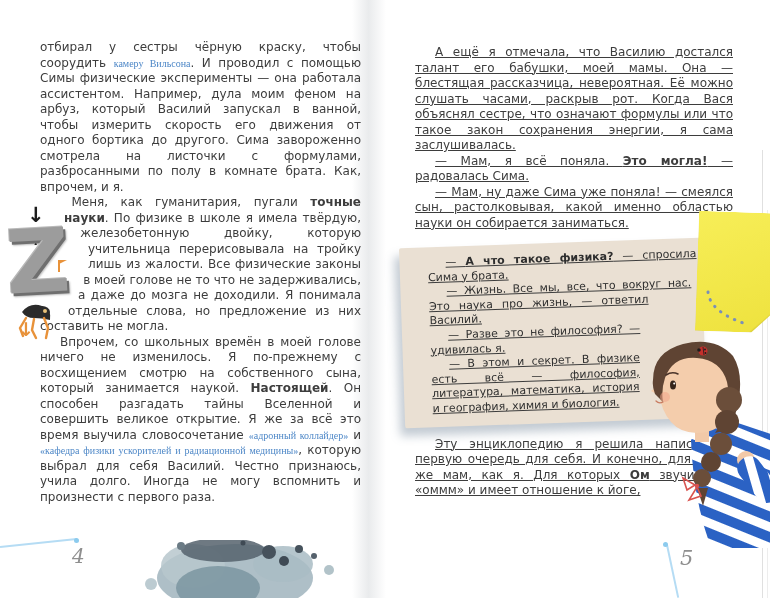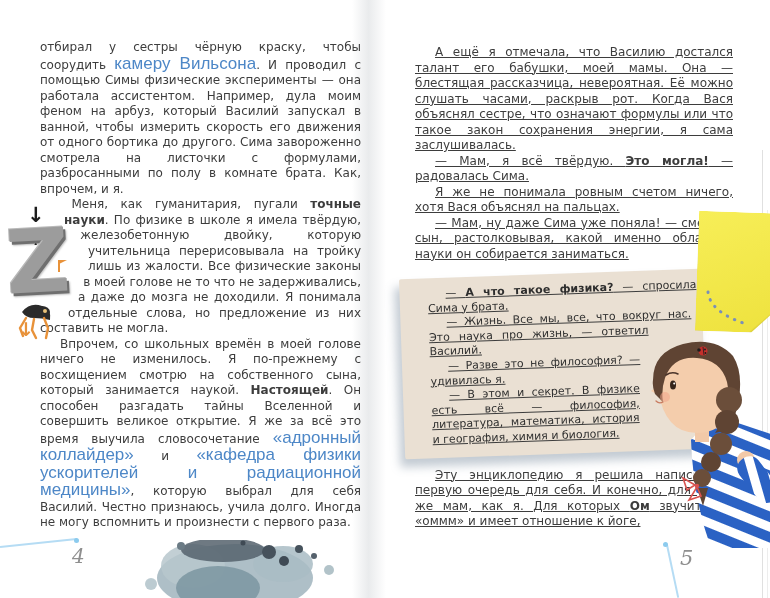--- a/index.html
+++ b/index.html
@@ -12,22 +12,22 @@
   .page-text {
     position:absolute; font-size:12px; line-height:15.5px; color:#3d3d3d;
     text-align:justify; hyphens:auto;
   }
   #left-text  { left:40px;  top:40px; width:321px; }
   #right-text { left:415px; top:45px; width:318px;text-decoration:underline; }
   .para { text-indent:0; }
   .para.indent { text-indent:20px; }
   .seg-bold { font-weight:bold; }
   .seg-link {
-    color:#4d87c7; font-family:Liberation Sans, sans-serif;
-    font-size:17px;
+    color:#4d87c7; font-family:Liberation Serif, serif;
+    font-size:10px;
   }
   
   .float-z {
     float:left; width:60px; height:124px; margin-right:2px;
     shape-outside:polygon(0 0,3px 0,11px 15px,23px 30px,40px 46px,48px 62px,43px 78px,38px 93px,30px 107px,16px 117px,0 121px);
   }
   
   .quote-box {
     position:relative; margin:12px 0 14px -13px; width:302px;
     background:#eae0d3; border-radius:2px; transform:rotate(-2deg);
@@ -143,22 +143,21 @@
   <circle cx="120" cy="3" r="2.5" fill="#3f4a54"></circle>
 </svg>
 
 <div id="pointer-left" class="pointer-line"></div>
 <div id="dot-left" class="pointer-dot"></div>
 <div id="page-num-left" class="page-num">4</div>
 
 <div id="right-text" class="page-text">
   <div>
       <p class="para indent"><span>А ещё я отмечала, что Василию достался талант его бабушки, моей мамы. Она — блестящая рассказчица, невероятная. Её можно слушать часами, раскрыв рот. Когда Вася объяснял сестре, что означают формулы или что такое закон сохранения энергии, я сама заслушивалась.</span></p>
-      <p class="para indent"><span>— Мам, я всё твёрдую. </span><span class="seg-bold">Это могла!</span><span> — радовалась Сима.</span></p>
-      <p class="para indent"><span>Я же не понимала ровным счетом ничего, хотя Вася объяснял на пальцах.</span></p>
+      <p class="para indent"><span>— Мам, я всё поняла. </span><span class="seg-bold">Это могла!</span><span> — радовалась Сима.</span></p>
       <p class="para indent"><span>— Мам, ну даже Сима уже поняла! — смеялся сын, растолковывая, какой именно областью науки он собирается заниматься.</span></p>
     </div>
   <div class="quote-box">
     <div class="girl-spacer"></div>
     <div>
         <p class="para indent"><span>— </span><span class="seg-bold">А что такое физика?</span><span> — спросила Сима у брата.</span></p>
         <p class="para indent"><span>— Жизнь. Все мы, все, что вокруг нас. Это наука про жизнь, — ответил Василий.</span></p>
         <p class="para indent"><span>— Разве это не философия? — удивилась я.</span></p>
         <p class="para indent"><span>— В этом и секрет. В физике есть всё — философия, литература, математика, история и география, химия и биология.</span></p>
       </div>

